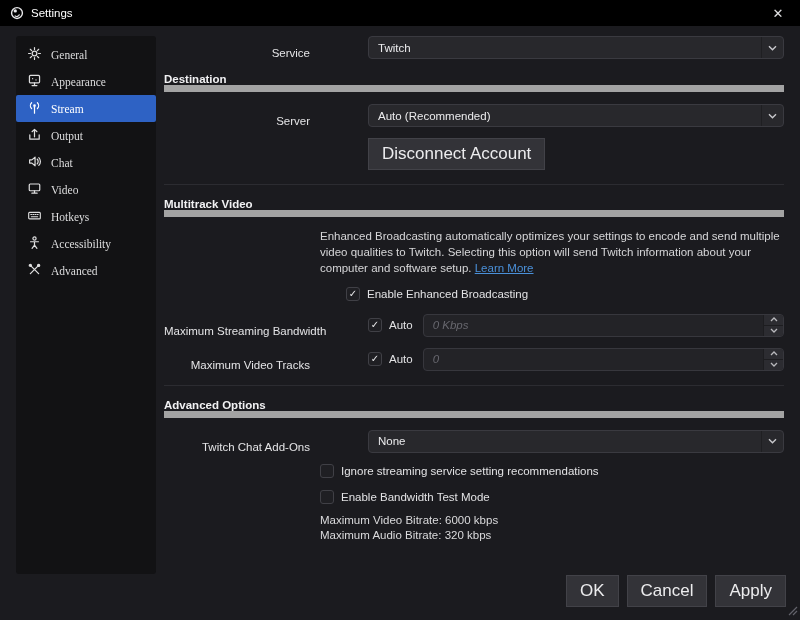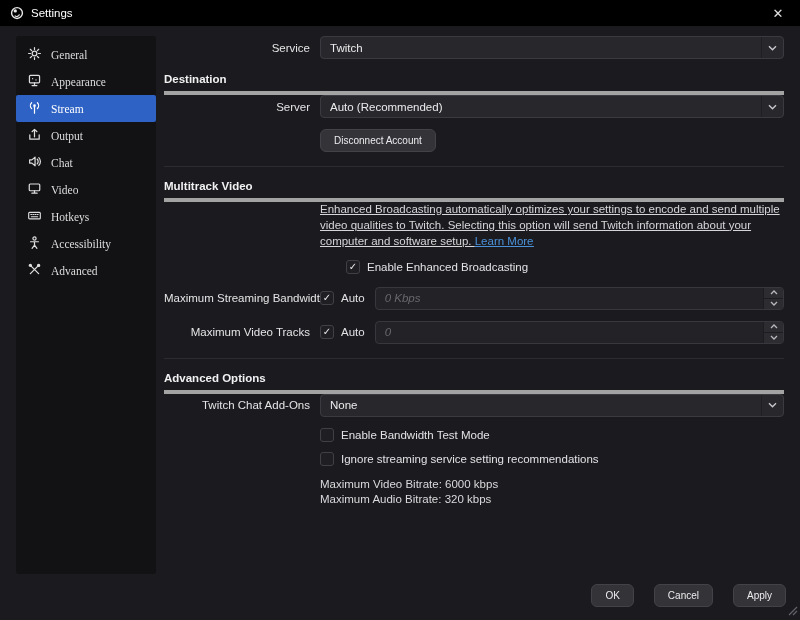--- a/index.html
+++ b/index.html
@@ -31,53 +31,52 @@
     height:27px; display:flex; align-items:center; gap:9px;
     padding:0 11px; color:#dededf; cursor:default;
   }
   .side-item.selected { background:#2e62c4; color:#ffffff; border-radius:2px; }
   .side-item svg { flex:0 0 auto; }
   .main {
     position:absolute; left:156px; right:0; top:0; bottom:46px;
     padding:10px 16px 0 8px; overflow:hidden;
   }
   
-  .row { display:flex; align-items:center; margin-bottom:11px; }
+  .row { display:flex; align-items:flex-end; margin-bottom:11px;gap:48px; }
   .row-label {
     flex:0 0 156px; width:156px; text-align:right; padding-right:10px;
     color:#e4e4e6; white-space:nowrap;
   }
   .ctrl { flex:1; min-width:0; display:flex; align-items:center; }
   .select {
     height:23px; flex:1; min-width:0; background:#28282c;
     border:1px solid #3a3a40; border-radius:4px;
     display:flex; align-items:center; padding-left:9px; position:relative;
     color:#ebebed; cursor:default;
   }
   .select .chev {
     position:absolute; right:0; top:0; bottom:0; width:22px;
     display:flex; align-items:center; justify-content:center;
     border-left:1px solid #1f1f22;
   }
   .push-button {
-    background:#333338; border:1px solid #424248; border-radius:6px;
-    color:#ececee; padding:5px 13px; font-size:10px; font-family:inherit;
+    background:#333338; border:1px solid #424248; border-radius:0;
+    color:#ececee; padding:5px 13px; font-size:17px; font-family:inherit;
     cursor:default;
   }
   .section { margin-top:14px; }
   .section.bordered { border-top:1px solid #2c2c31; padding-top:13px; }
   .section-title {
-    font-weight:bold; color:#f1f1f3; padding-bottom:6px;
-    border-bottom:4px solid #a3a3a3; 
+    font-weight:bold; color:#f1f1f3; 
+    border-bottom:7px solid #a3a3a3; margin-bottom:12px;
   }
   .indent { margin-left:156px; }
   .desc {
     color:#d6d6d8; font-size:11.5px; line-height:1.38; margin-bottom:10px;
     max-width:465px;
-    text-decoration:underline;
   }
   .link { color:#4a90d9; text-decoration:underline; cursor:pointer; }
   .chk { display:inline-flex; align-items:center; gap:7px; cursor:default; }
   .box {
     width:14px; height:14px; background:#1f1f23; border:1px solid #404046;
     border-radius:3px; display:flex; align-items:center; justify-content:center;
     font-size:10px; line-height:1; color:#e9e9eb; flex:0 0 auto;
   }
   .spin {
     height:23px; flex:1; min-width:0; margin-left:10px;
@@ -87,21 +86,21 @@
   .spin-val { flex:1; display:flex; align-items:center; padding-left:9px; color:#67676e;font-style:italic; }
   .spin-btns { width:20px; display:flex; flex-direction:column; border-left:1px solid #1d1d20; }
   .spin-btns .sb {
     flex:1; display:flex; align-items:center; justify-content:center;
     background:#2c2c31;
   }
   .spin-btns .sb:first-child { border-bottom:1px solid #1d1d20; }
   .plain-line { color:#dadadc; margin:3px 0 3px 156px; }
   
   .footer {
-    position:absolute; right:14px; bottom:13px; display:flex; gap:20px;
+    position:absolute; right:14px; bottom:13px; display:flex; gap:8px;
   }
   .resize-grip { position:absolute; right:2px; bottom:2px; }
 </style>
 </head>
 <body>
 
 <div>
 
   <div class="titlebar">
     <span style="display:flex;">
@@ -295,30 +294,30 @@
             <div class="select">
               <span>None</span>
               <span class="chev">
                 <svg width="9" height="6" viewBox="0 0 9 6">
                     <path d="M1 1.2l3.5 3.5L8 1.2" stroke="#c9c9cd" fill="none" stroke-width="1.4"></path>
                   </svg>
               </span>
             </div>
           </div>
         </div>
+        <div class="row indent" style="margin-bottom:12px;">
+          <label class="chk">
+            <span class="box"></span>
+            <span>Ignore streaming service setting recommendations</span>
+          </label>
+        </div>
         <div class="row indent" style="margin-bottom:10px;">
           <label class="chk">
             <span class="box"></span>
             <span>Enable Bandwidth Test Mode</span>
-          </label>
-        </div>
-        <div class="row indent" style="margin-bottom:12px;">
-          <label class="chk">
-            <span class="box"></span>
-            <span>Ignore streaming service setting recommendations</span>
           </label>
         </div>
         <div class="plain-line">Maximum Video Bitrate: 6000 kbps</div>
         <div class="plain-line">Maximum Audio Bitrate: 320 kbps</div>
       </div>
 
     </div>
 
     <div class="footer">
       <button class="push-button">OK</button>

